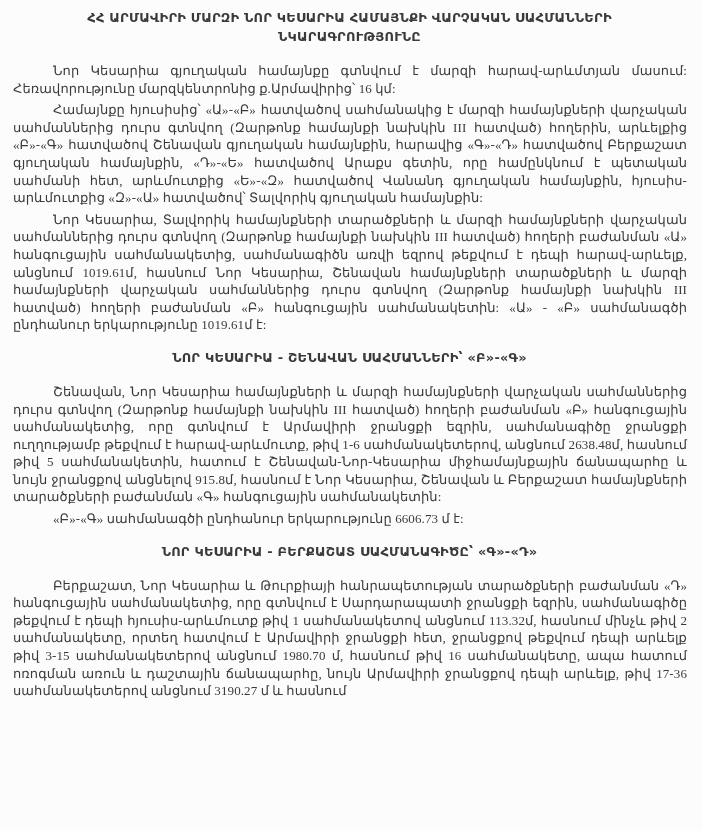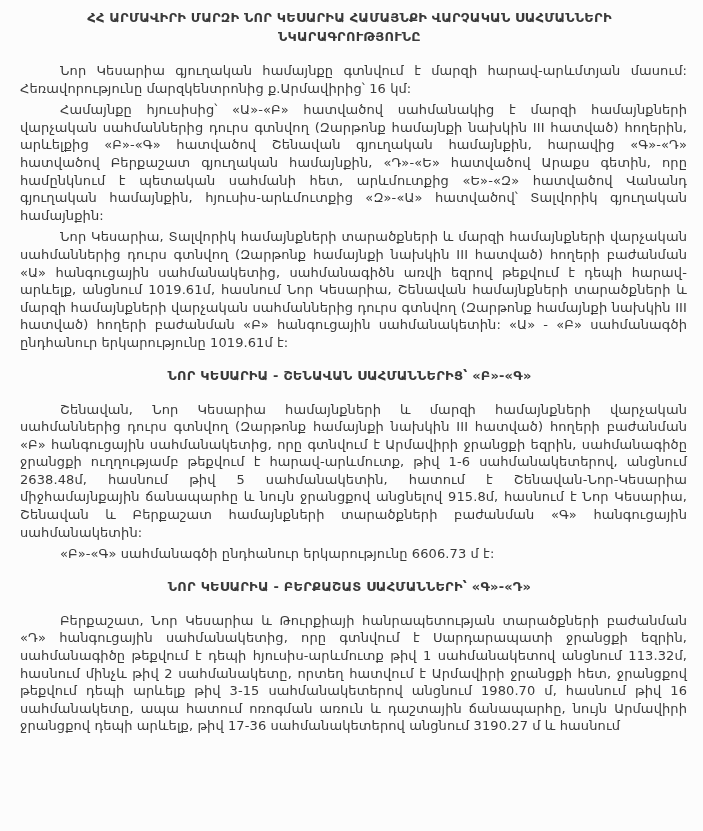--- a/index.html
+++ b/index.html
@@ -24,21 +24,22 @@
     line-height: 19px;
     margin: 0 24px 16px 24px;
     letter-spacing: 0.2px;
   }
   .body-text {
     font-size: 13px;
     line-height: 17.6px;
     text-align: justify;
     text-indent: 40px;
     letter-spacing: 0.1px;
-    margin: 0 0 4px 8px;
+    margin: 0 0 4px 1px;
+    font-family: Liberation Serif, serif;
   }
   .section-heading {
     text-align: center;
     font-weight: bold;
     font-size: 13px;
     line-height: 19px;
     margin: 14px 18px 16px 18px;
     letter-spacing: 0.2px;
   }
   .length-line {
@@ -52,23 +53,23 @@
 
   <h1 class="doc-title">ՀՀ ԱՐՄԱՎԻՐԻ ՄԱՐԶԻ ՆՈՐ ԿԵՍԱՐԻԱ ՀԱՄԱՅՆՔԻ ՎԱՐՉԱԿԱՆ ՍԱՀՄԱՆՆԵՐԻ ՆԿԱՐԱԳՐՈՒԹՅՈՒՆԸ</h1>
 
   <p class="body-text">Նոր Կեսարիա գյուղական համայնքը գտնվում է մարզի հարավ-արևմտյան մասում: Հեռավորությունը մարզկենտրոնից ք.Արմավիրից՝ 16 կմ:</p>
 
   <p class="body-text">Համայնքը հյուսիսից՝ «Ա»-«Բ» հատվածով սահմանակից է մարզի համայնքների վարչական սահմաններից դուրս գտնվող (Զարթոնք համայնքի նախկին III հատված) հողերին, արևելքից «Բ»-«Գ» հատվածով Շենավան գյուղական համայնքին, հարավից «Գ»-«Դ» հատվածով Բերքաշատ գյուղական համայնքին, «Դ»-«Ե» հատվածով Արաքս գետին, որը համընկնում է պետական սահմանի հետ, արևմուտքից «Ե»-«Զ» հատվածով Վանանդ գյուղական համայնքին, հյուսիս-արևմուտքից «Զ»-«Ա» հատվածով՝ Տալվորիկ գյուղական համայնքին:</p>
 
 
   <p class="body-text">Նոր Կեսարիա, Տալվորիկ համայնքների տարածքների և մարզի համայնքների վարչական սահմաններից դուրս գտնվող (Զարթոնք համայնքի նախկին III հատված) հողերի բաժանման «Ա» հանգուցային սահմանակետից, սահմանագիծն առվի եզրով թեքվում է դեպի հարավ-արևելք, անցնում 1019.61մ, հասնում Նոր Կեսարիա, Շենավան համայնքների տարածքների և մարզի համայնքների վարչական սահմաններից դուրս գտնվող (Զարթոնք համայնքի նախկին III հատված) հողերի բաժանման «Բ» հանգուցային սահմանակետին:  «Ա» - «Բ» սահմանագծի ընդհանուր երկարությունը 1019.61մ է:</p>
 
-  <h2 class="section-heading">ՆՈՐ ԿԵՍԱՐԻԱ - ՇԵՆԱՎԱՆ ՍԱՀՄԱՆՆԵՐԻՑ՝ «Բ»-«Գ»</h2>
+  <h2 class="section-heading">ՆՈՐ ԿԵՍԱՐԻԱ - ՇԵՆԱՎԱՆ ՍԱՀՄԱՆՆԵՐԻ՝ «Բ»-«Գ»</h2>
 
   <p class="body-text">Շենավան, Նոր Կեսարիա համայնքների և մարզի համայնքների վարչական սահմաններից դուրս գտնվող (Զարթոնք համայնքի նախկին III հատված) հողերի բաժանման «Բ» հանգուցային սահմանակետից, որը գտնվում է Արմավիրի ջրանցքի եզրին, սահմանագիծը ջրանցքի ուղղությամբ թեքվում է հարավ-արևմուտք, թիվ 1-6 սահմանակետերով, անցնում 2638.48մ, հասնում թիվ 5 սահմանակետին, հատում է Շենավան-Նոր-Կեսարիա միջհամայնքային ճանապարհը և նույն ջրանցքով անցնելով 915.8մ, հասնում է Նոր Կեսարիա, Շենավան և Բերքաշատ համայնքների տարածքների բաժանման «Գ» հանգուցային սահմանակետին:</p>
 
   <p class="body-text length-line">«Բ»-«Գ» սահմանագծի ընդհանուր երկարությունը 6606.73 մ է:</p>
 
-  <h2 class="section-heading">ՆՈՐ ԿԵՍԱՐԻԱ - ԲԵՐՔԱՇԱՏ ՍԱՀՄԱՆՆԵՐԻ՝ «Գ»-«Դ»</h2>
+  <h2 class="section-heading">ՆՈՐ ԿԵՍԱՐԻԱ - ԲԵՐՔԱՇԱՏ ՍԱՀՄԱՆԱԳԻԾԸ՝ «Գ»-«Դ»</h2>
 
   <p class="body-text">Բերքաշատ, Նոր Կեսարիա և Թուրքիայի հանրապետության տարածքների բաժանման «Դ» հանգուցային սահմանակետից, որը գտնվում է Սարդարապատի ջրանցքի եզրին, սահմանագիծը թեքվում է դեպի հյուսիս-արևմուտք թիվ 1 սահմանակետով անցնում 113.32մ, հասնում մինչև թիվ 2 սահմանակետը, որտեղ հատվում է Արմավիրի ջրանցքի հետ, ջրանցքով թեքվում դեպի արևելք թիվ 3-15 սահմանակետերով անցնում 1980.70 մ, հասնում թիվ 16 սահմանակետը, ապա հատում ոռոգման առուն և դաշտային ճանապարհը, նույն Արմավիրի ջրանցքով դեպի արևելք, թիվ 17-36 սահմանակետերով անցնում 3190.27 մ և հասնում</p>
 
 </div>
 
 </body></html>

